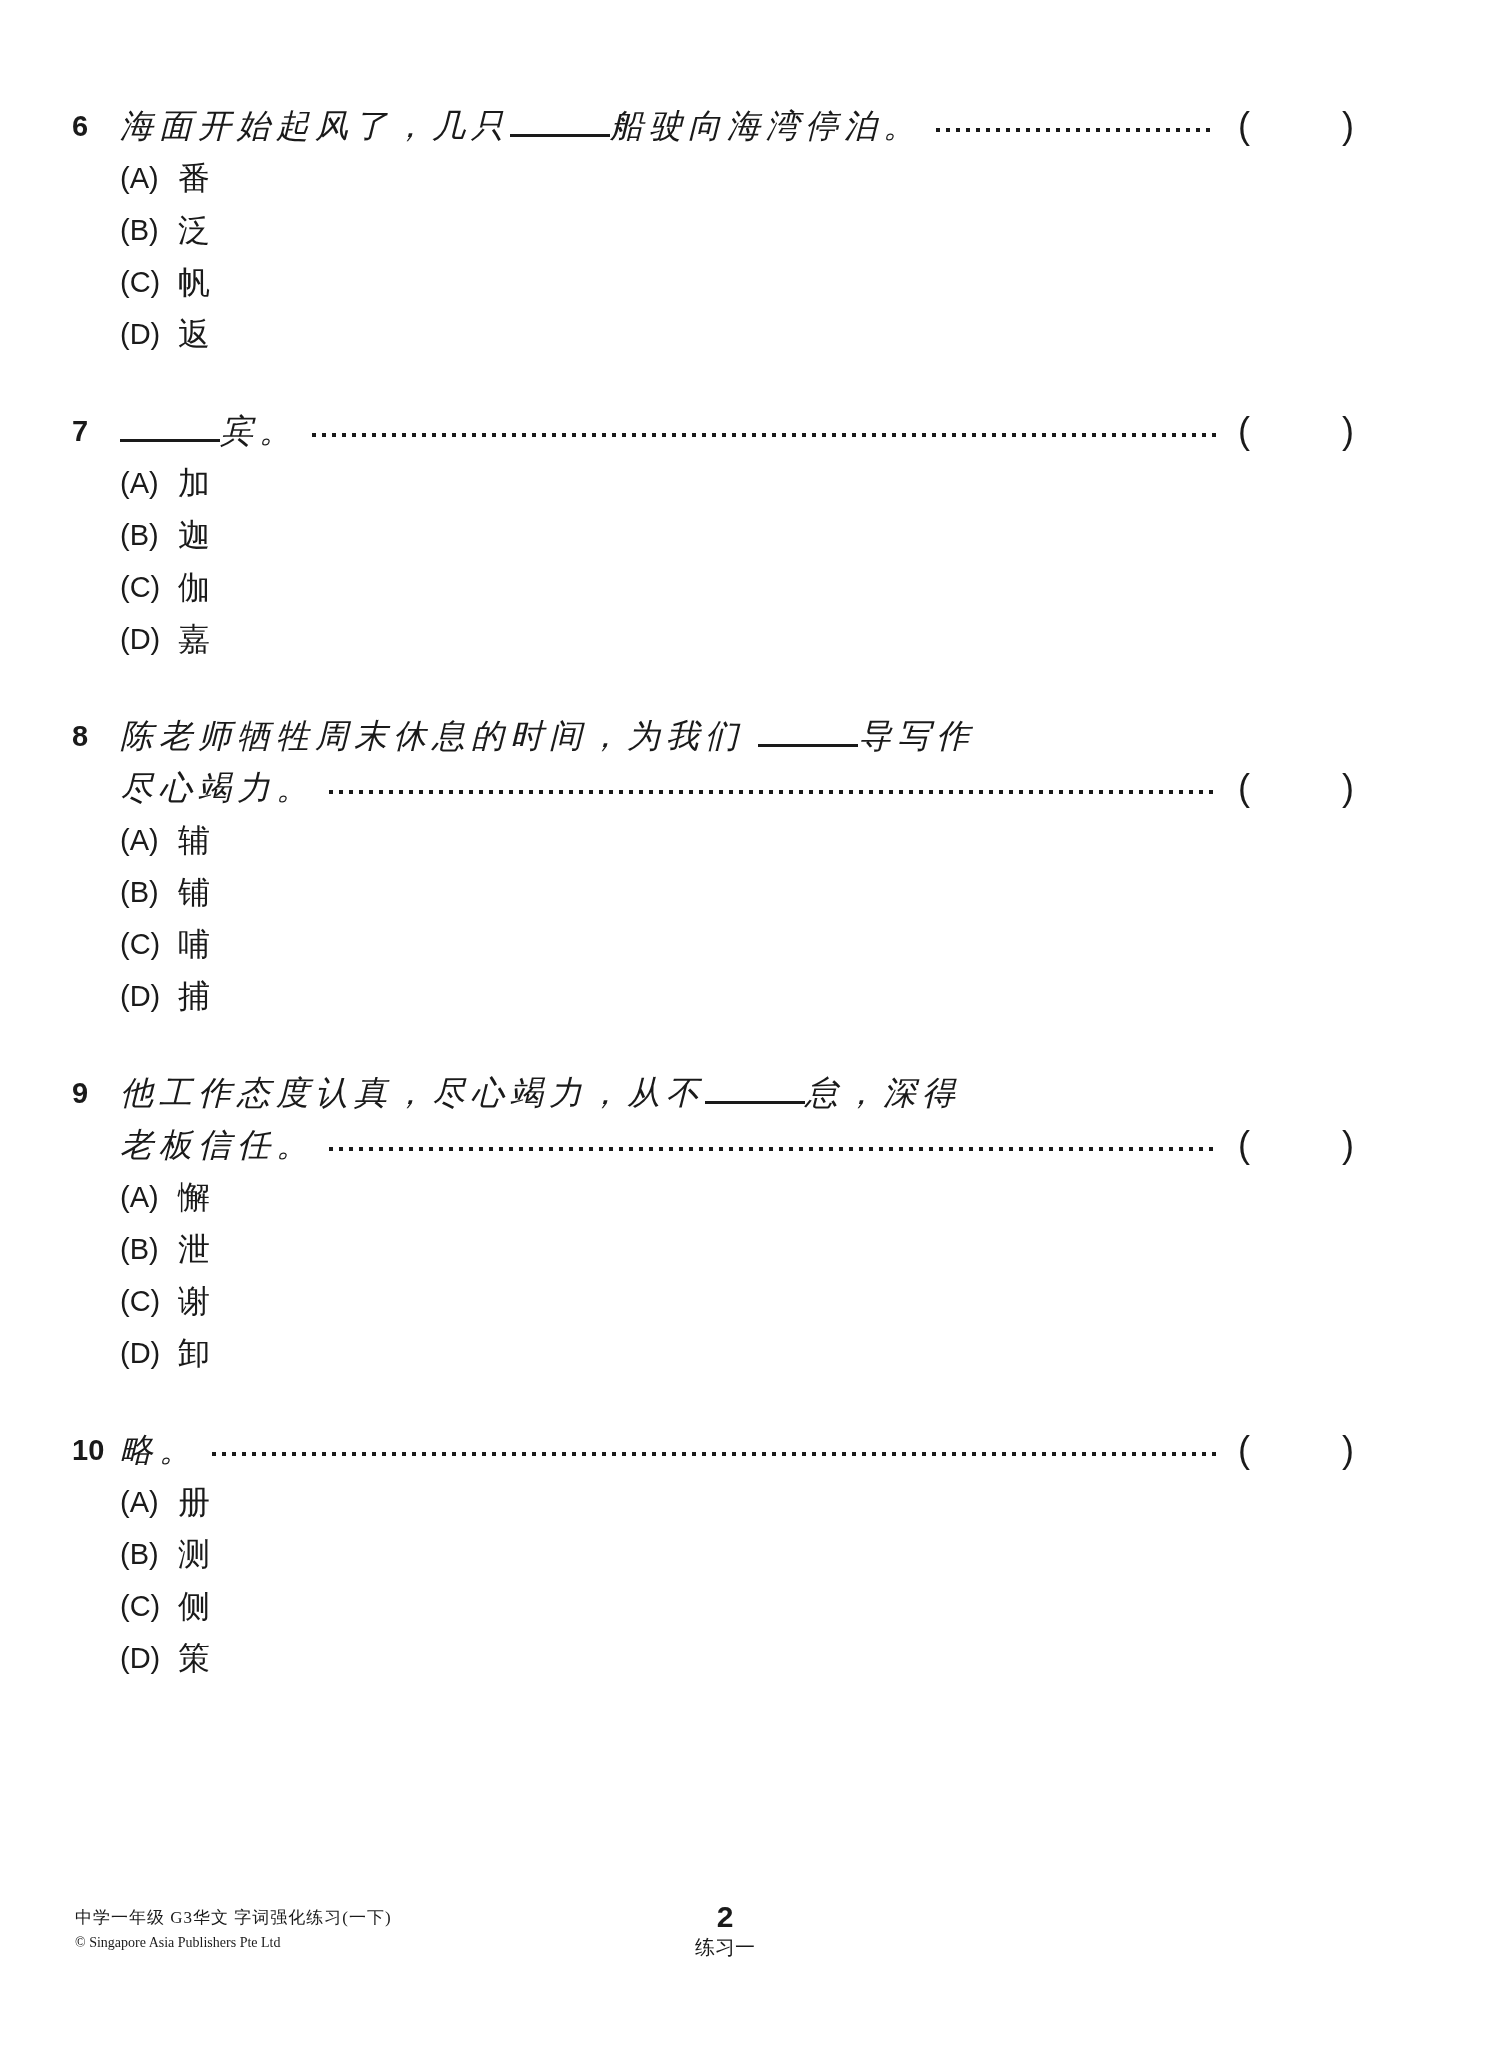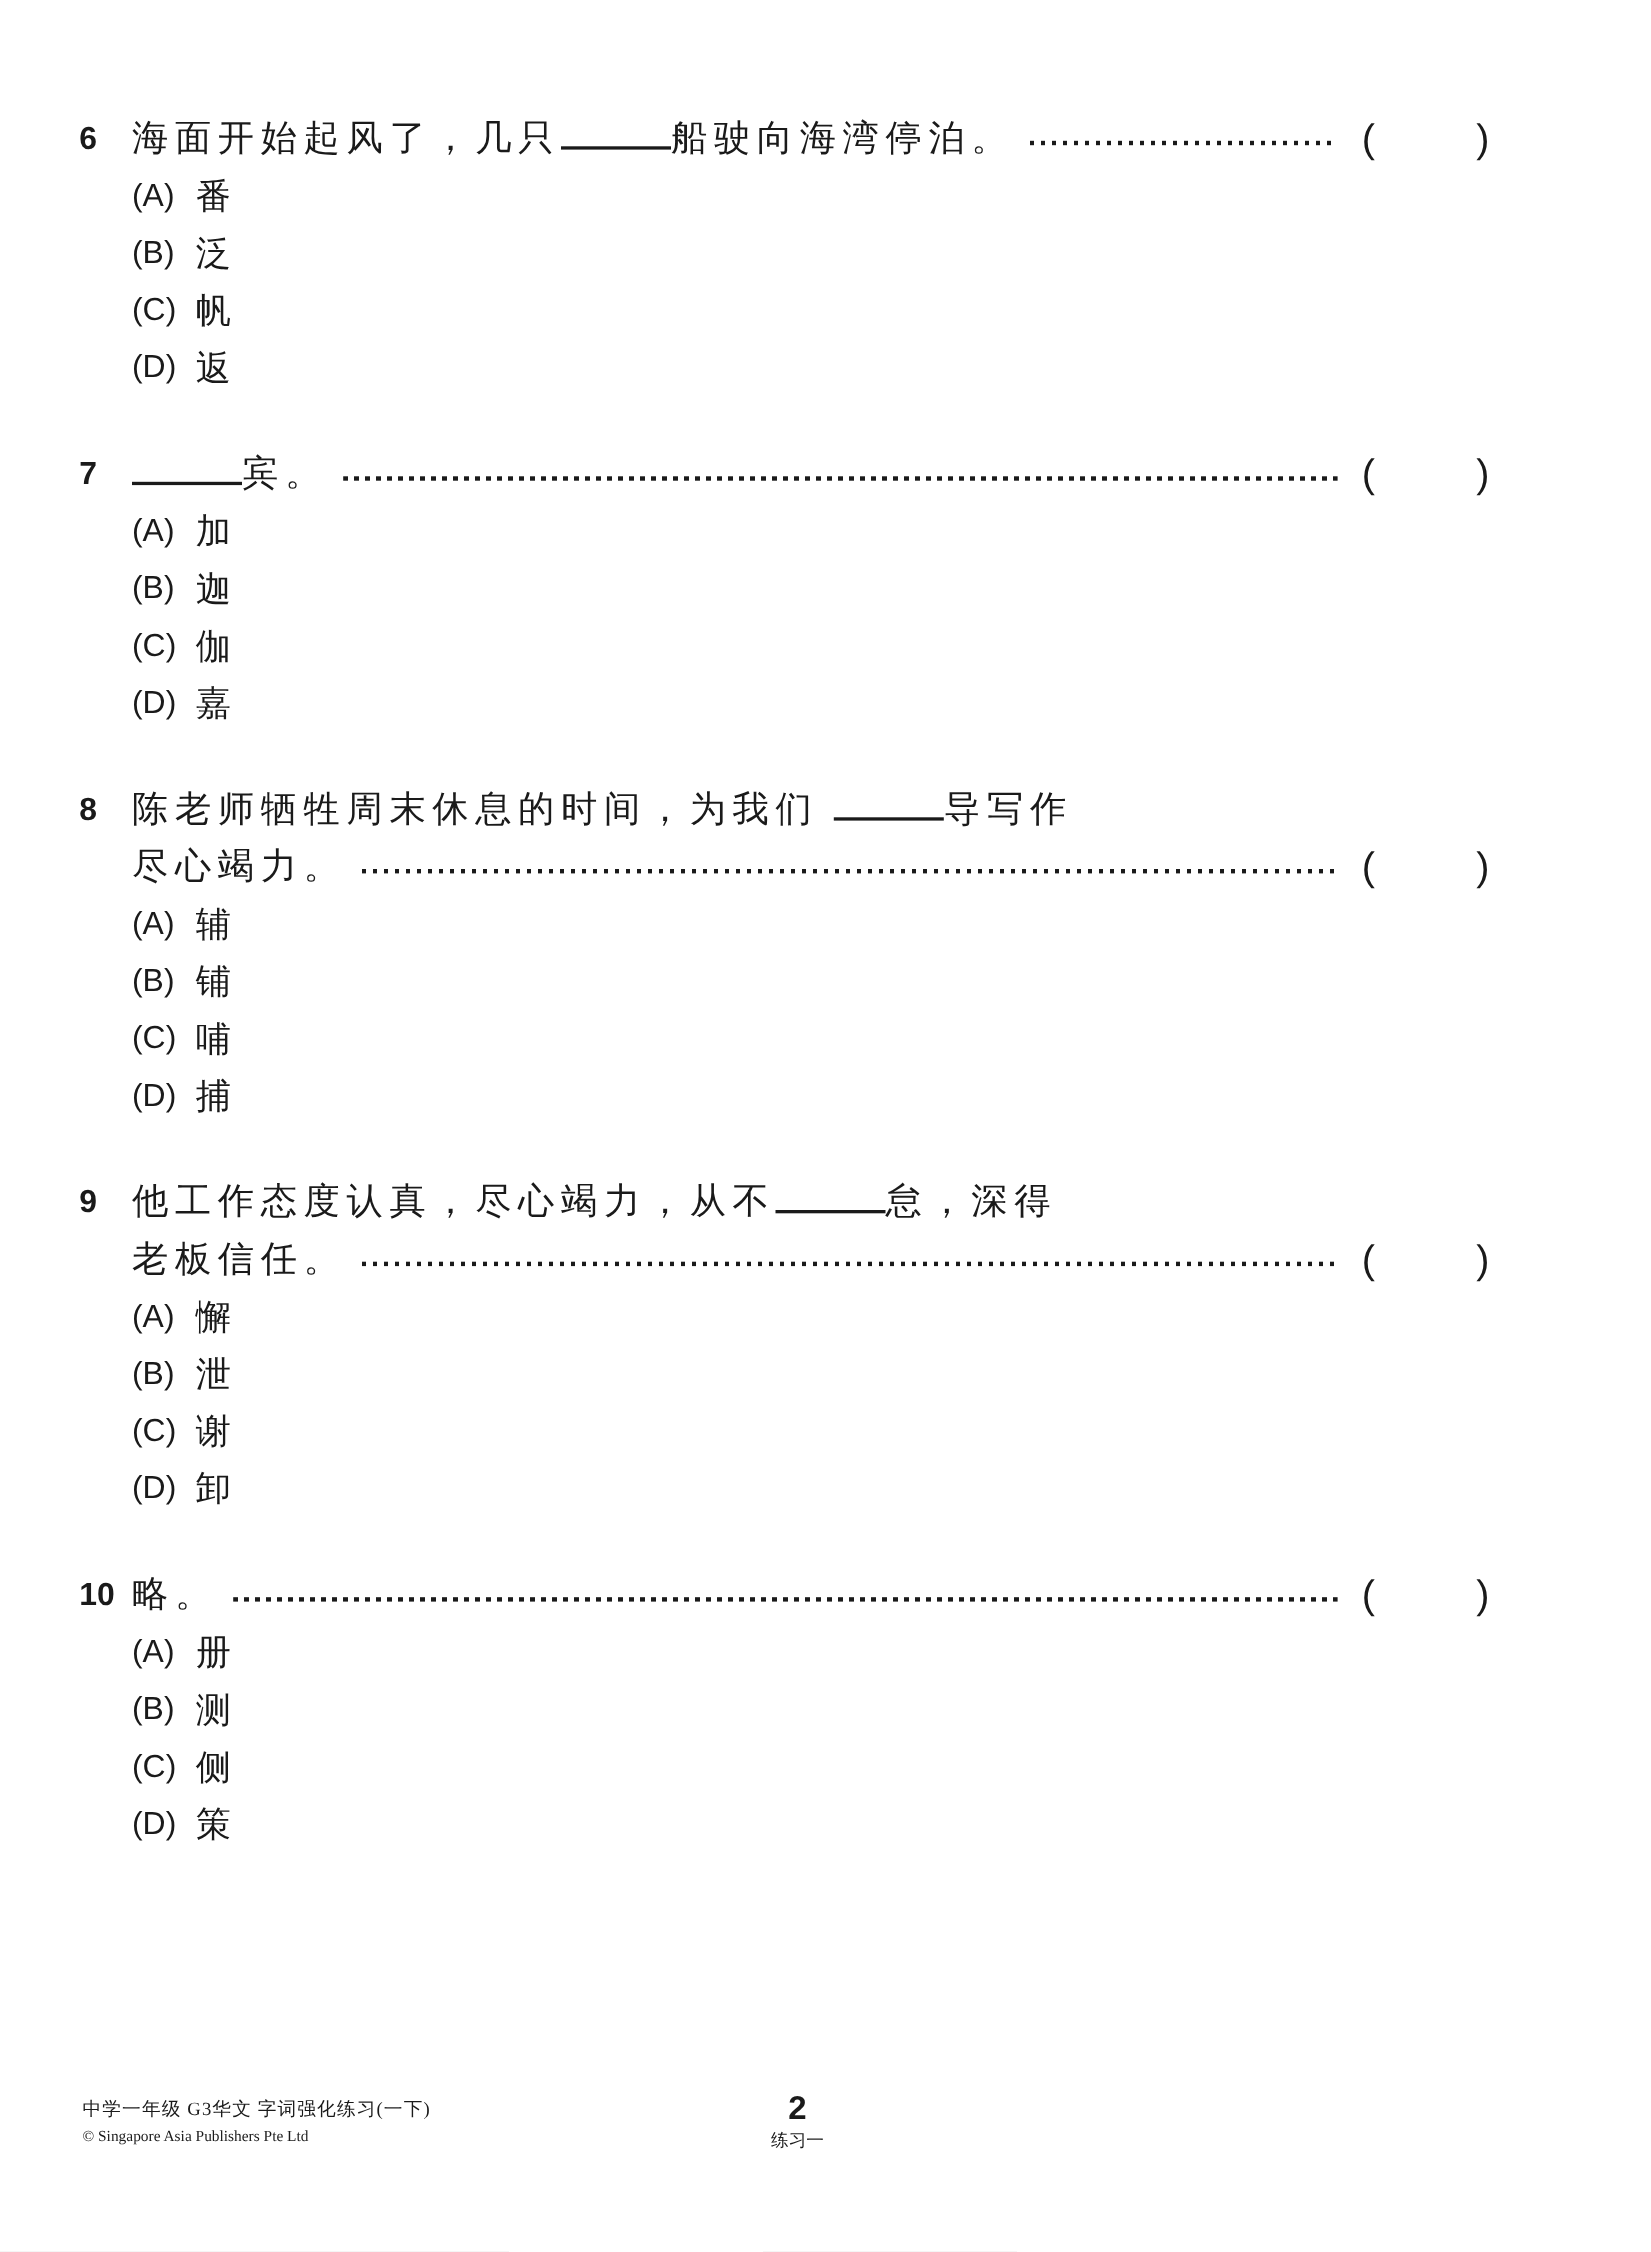--- a/index.html
+++ b/index.html
@@ -26,21 +26,21 @@
     font-weight:bold; font-size:29px; line-height:52px;
   }
   .q-body { flex:1; min-width:0; }
 
   .q-line {
     display:flex;
     font-size:33px; line-height:52px;
     letter-spacing:6px;
     white-space:nowrap;
   }
-  .q-text { flex:0 0 auto; }
+  .q-text { flex:0 0 auto;font-style:italic; }
 
   .blank {
     display:inline-block;
     width:100px; height:4px;
     border-bottom:3px solid #1a1a1a;
     letter-spacing:0;
   }
 
   .leader {
     flex:1 1 auto;
@@ -80,21 +80,21 @@
   }
 
   .footer-center {
     position:absolute; left:655px; top:1901px;
     width:140px; text-align:center;
   }
   .f-pagenum {
     font-family:"Liberation Sans","DejaVu Sans",sans-serif;
     font-weight:bold; font-size:30px; line-height:32px;
   }
-  .f-exercise { font-size:16px; line-height:24px; margin-top:2px; }
+  .f-exercise { font-size:20px; line-height:24px; margin-top:2px; }
 </style>
 </head>
 <body>
 
 <div class="page">
   <main class="questions">
       <section class="question">
         <div class="q-num">6</div>
         <div class="q-body">
           <div class="q-line">

